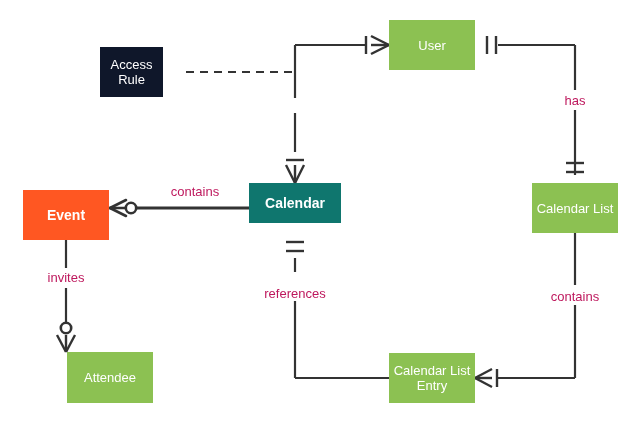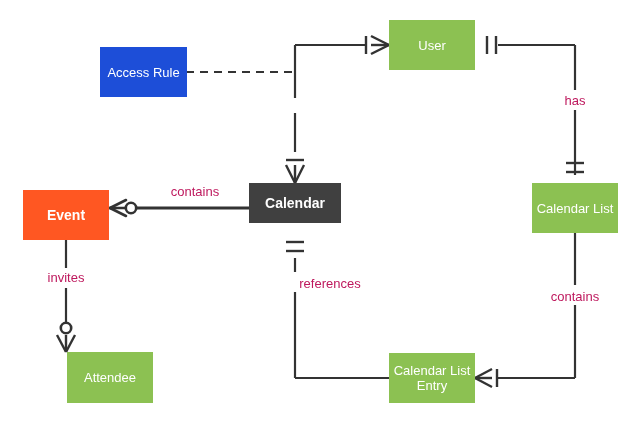--- a/index.html
+++ b/index.html
@@ -133,33 +133,33 @@
     </g>
 
     <circle cx="66" cy="328" r="5.2" fill="#ffffff" stroke="#333333" stroke-width="2.6"></circle>
     <g stroke="#333333" stroke-width="2.4" fill="none">
       <line x1="66" y1="352" x2="57" y2="335"></line>
       <line x1="66" y1="352" x2="75" y2="335"></line>
       <line x1="66" y1="352" x2="66" y2="335"></line>
     </g>
   </svg>
 
-  <div class="entity-box" style="left:100px; top:47px; width:87px; height:50px; background:#1d4ed8;">
+  <div class="entity-box" style="left:100px; top:47px; width:63px; height:50px; background:#0f172a;">
     <span>Access Rule</span>
   </div>
 
   <div class="entity-box" style="left:389px; top:20px; width:86px; height:50px; background:#8cc152;">
     <span>User</span>
   </div>
 
   <div class="entity-box accent" style="left:23px; top:190px; width:86px; height:50px; background:#ff5722;">
     <span>Event</span>
   </div>
 
-  <div class="entity-box accent" style="left:249px; top:183px; width:92px; height:40px; background:#404040;">
+  <div class="entity-box accent" style="left:249px; top:183px; width:92px; height:40px; background:#0f766e;">
     <span>Calendar</span>
   </div>
 
   <div class="entity-box" style="left:532px; top:183px; width:86px; height:50px; background:#8cc152;">
     <span>Calendar List</span>
   </div>
 
   <div class="entity-box" style="left:23px; top:352px; width:86px; height:51px; background:#8cc152;margin-left:44px;">
     <span>Attendee</span>
   </div>
@@ -169,19 +169,19 @@
       <span style="display:block;">Calendar List</span>
       <span style="display:block;">Entry</span>
     </span>
   </div>
 
   <div class="edge-label center" style="left:195px; top:184px;">contains</div>
 
 
   <div class="edge-label center" style="left:575px; top:93px;">has</div>
 
-  <div class="edge-label center" style="left:295px; top:276px;margin-left:35px;">references</div>
+  <div class="edge-label center" style="left:295px; top:286px;">references</div>
 
   <div class="edge-label center" style="left:575px; top:289px;">contains</div>
 
   <div class="edge-label center" style="left:66px; top:270px;">invites</div>
 
 </div>
 
 </body></html>

